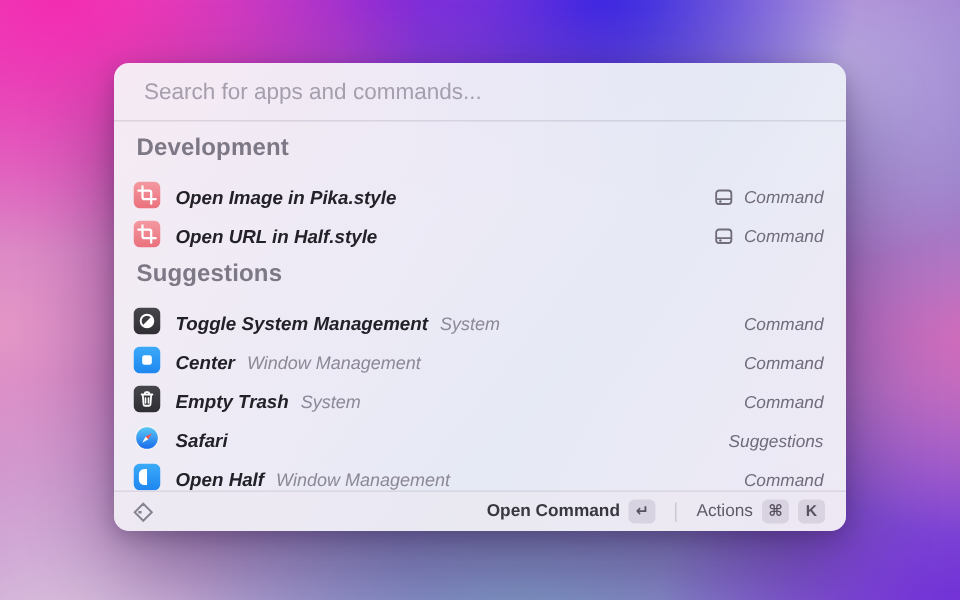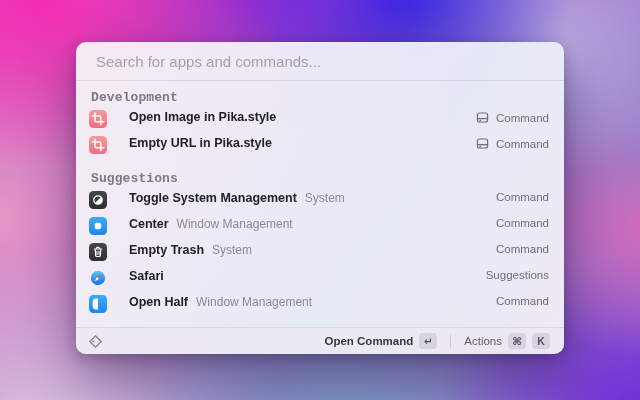--- a/index.html
+++ b/index.html
@@ -38,25 +38,25 @@
   .searchbar { height: 39px; flex: 0 0 39px; display: flex; align-items: center;
     padding: 4px 20px; border-bottom: 1px solid rgba(55,45,70,0.12); }
   .searchbar input {
     width: 100%; border: none; outline: none; background: transparent;
     font-family: "Liberation Sans", sans-serif; font-size: 15px; color: #2a2830;
   }
   .searchbar input::placeholder { color: #a49ead; opacity: 1; }
 
   .list { flex: 1 1 auto; overflow: hidden; padding: 0 15px 0 13px; }
 
-  .section-header { padding: 9px 2px 5px; font-size: 13px; font-weight: 600;
-    color: #7d7885; letter-spacing: .1px; font-family: Liberation Mono, monospace; }
-
-  .row { height: 26px; display: flex; align-items: flex-start; gap: 22px;
-    border-radius: 6px; cursor: default; }
+  .section-header { padding: 9px 2px 5px; font-size: 16px; font-weight: 600;
+    color: #7d7885; letter-spacing: .1px; }
+
+  .row { height: 26px; display: flex; align-items: flex-end; gap: 10px;
+    border-radius: 6px; cursor: default; font-style: italic; }
   .row .titles { display: flex; align-items: baseline; gap: 8px; min-width: 0; }
   .row .title { font-size: 12.5px; font-weight: 600; color: #232128; white-space: nowrap; }
   .row .subtitle { font-size: 12px; color: #8d8896; white-space: nowrap; }
   .row .spacer { flex: 1; }
   .row .accessory { display: flex; align-items: center; gap: 6px;
     font-size: 11.5px; color: #716c7c; }
 
   .app-icon { width: 18px; height: 18px; flex: 0 0 18px; display: block; }
 
   
@@ -129,21 +129,21 @@
       </span>
     </div>
 
     <div class="row">
       <svg class="app-icon" viewBox="0 0 18 18">
         <rect width="18" height="18" rx="4.5" fill="url(#gradPika)"></rect>
         <path d="M6 3.2v7.3a1.3 1.3 0 0 0 1.3 1.3h7.5" fill="none" stroke="#fff" stroke-width="1.5" stroke-linecap="round"></path>
         <path d="M3.2 6h7.3a1.3 1.3 0 0 1 1.3 1.3v7.5" fill="none" stroke="#fff" stroke-width="1.5" stroke-linecap="round"></path>
       </svg>
       <span class="titles">
-        <span class="title">Empty URL in Pika.style</span>
+        <span class="title">Open URL in Half.style</span>
       </span>
       <span class="spacer"></span>
       <span class="accessory">
         <svg width="15" height="15" viewBox="0 0 16 16">
           <rect x="2.6" y="3.2" width="10.8" height="9.6" rx="2.2" fill="none" stroke="#716c7c" stroke-width="1.3"></rect>
           <path d="M2.6 9.3h10.8" stroke="#716c7c" stroke-width="1.3"></path>
           <circle cx="5.6" cy="11" r="0.9" fill="#716c7c"></circle>
         </svg>
         <span>Command</span>
       </span>

